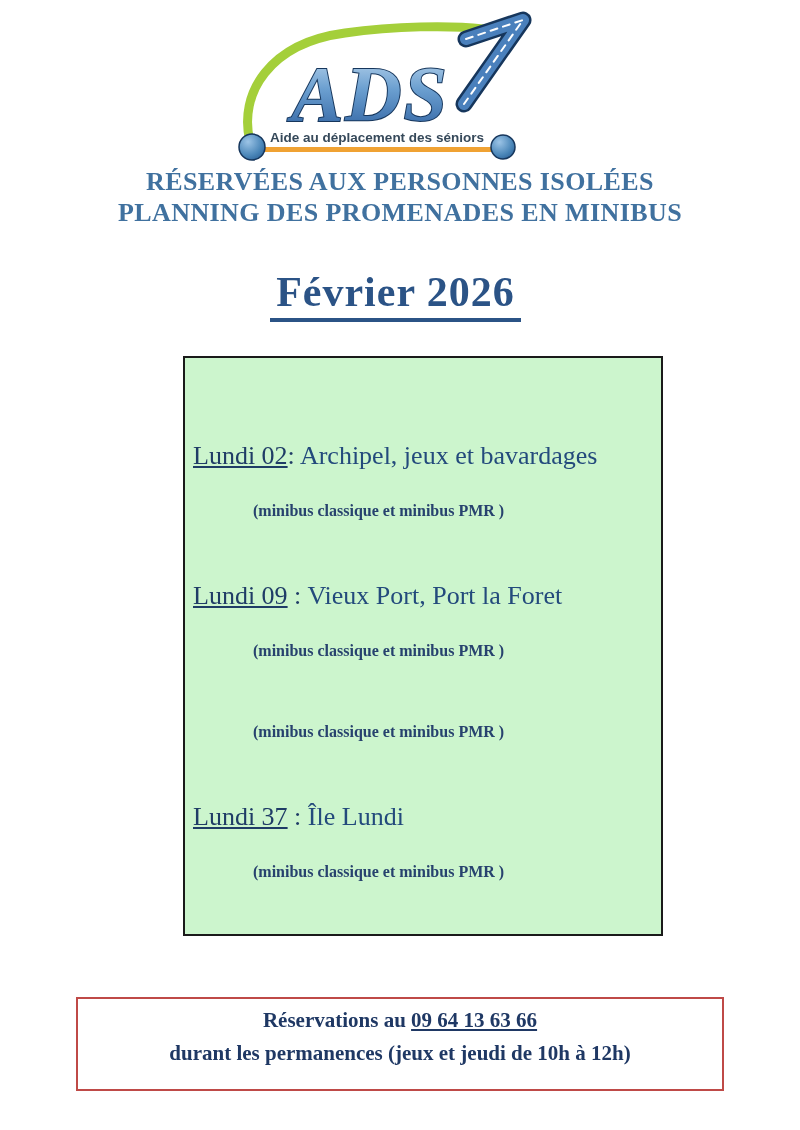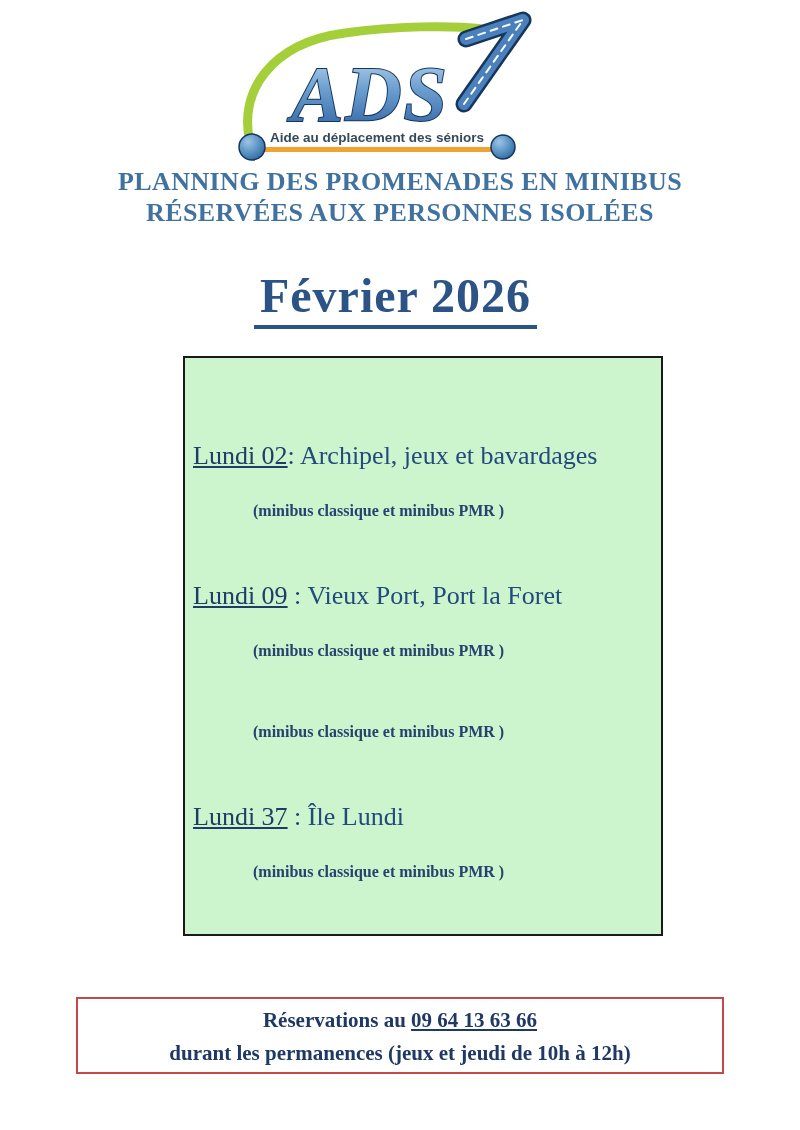--- a/index.html
+++ b/index.html
@@ -24,21 +24,21 @@
     line-height: 31px;
     letter-spacing: 0.4px;
     font-weight: 600;
   }
 
   
   .month {
     position: absolute; left: 0; top: 268px; width: 791px;
     text-align: center;
     color: #2b5386;
-    font-size: 48px;
+    font-size: 42px;
     font-weight: bold;
     letter-spacing: 1px;
   }
   .month-underline { border-bottom: 4px solid #2b5386; padding: 0 6px 3px 6px; }
 
   
   .schedule-box {
     position: absolute; left: 183px; top: 356px;
     width: 480px; height: 580px;
     box-sizing: border-box;
@@ -53,21 +53,21 @@
   .entry-note {
     margin-top: 23px; padding-left: 60px;
     font-size: 16px; line-height: 27px;
     font-weight: bold; color: #27426e;
     white-space: nowrap;
   }
 
   
   .footer-box {
     position: absolute; left: 76px; top: 997px;
-    width: 648px; height: 77px;
+    width: 648px; height: 94px;
     box-sizing: border-box;
     border: 2px solid #bf4a47;
     background: #ffffff;
     text-align: center;
     color: #1f3864;
     font-size: 21px;
     font-weight: bold;
     padding-top: 5px;
   }
   .footer-line { line-height: 33px; }
@@ -111,22 +111,22 @@
       <rect x="20" y="139" width="246" height="5" rx="2" fill="#f0a233"></rect>
 
       <circle cx="17" cy="139" r="13" fill="url(#sphereGrad)" stroke="#16365c" stroke-width="1.5"></circle>
       <circle cx="268" cy="139" r="12" fill="url(#sphereGrad)" stroke="#16365c" stroke-width="1.5"></circle>
 
       <text class="logo-tagline-text" x="142" y="134" text-anchor="middle" font-size="13.5" fill="#36495a">Aide au déplacement des séniors</text>
     </svg>
   </div>
 
   <div class="title">
+    <div>RÉSERVÉES AUX PERSONNES ISOLÉES</div>
     <div>PLANNING DES PROMENADES EN MINIBUS</div>
-    <div>RÉSERVÉES AUX PERSONNES ISOLÉES</div>
   </div>
 
   <div class="month">
     <span class="month-underline">Février 2026</span>
   </div>
 
   <div class="schedule-box">
 
     <div class="entry">
       <div class="entry-main"><span class="entry-date">Lundi 02</span><span class="entry-sep">: </span><span class="entry-dest">Archipel, jeux et bavardages</span></div>

